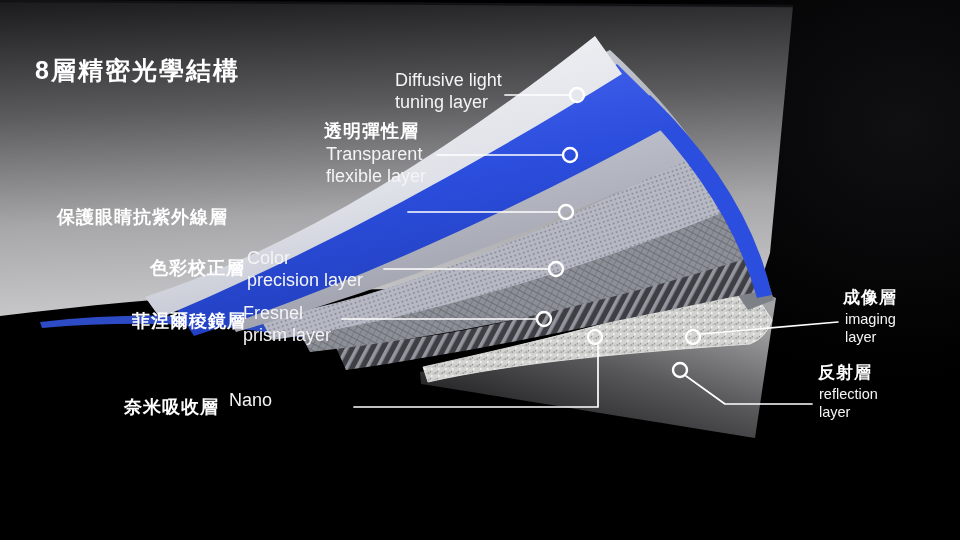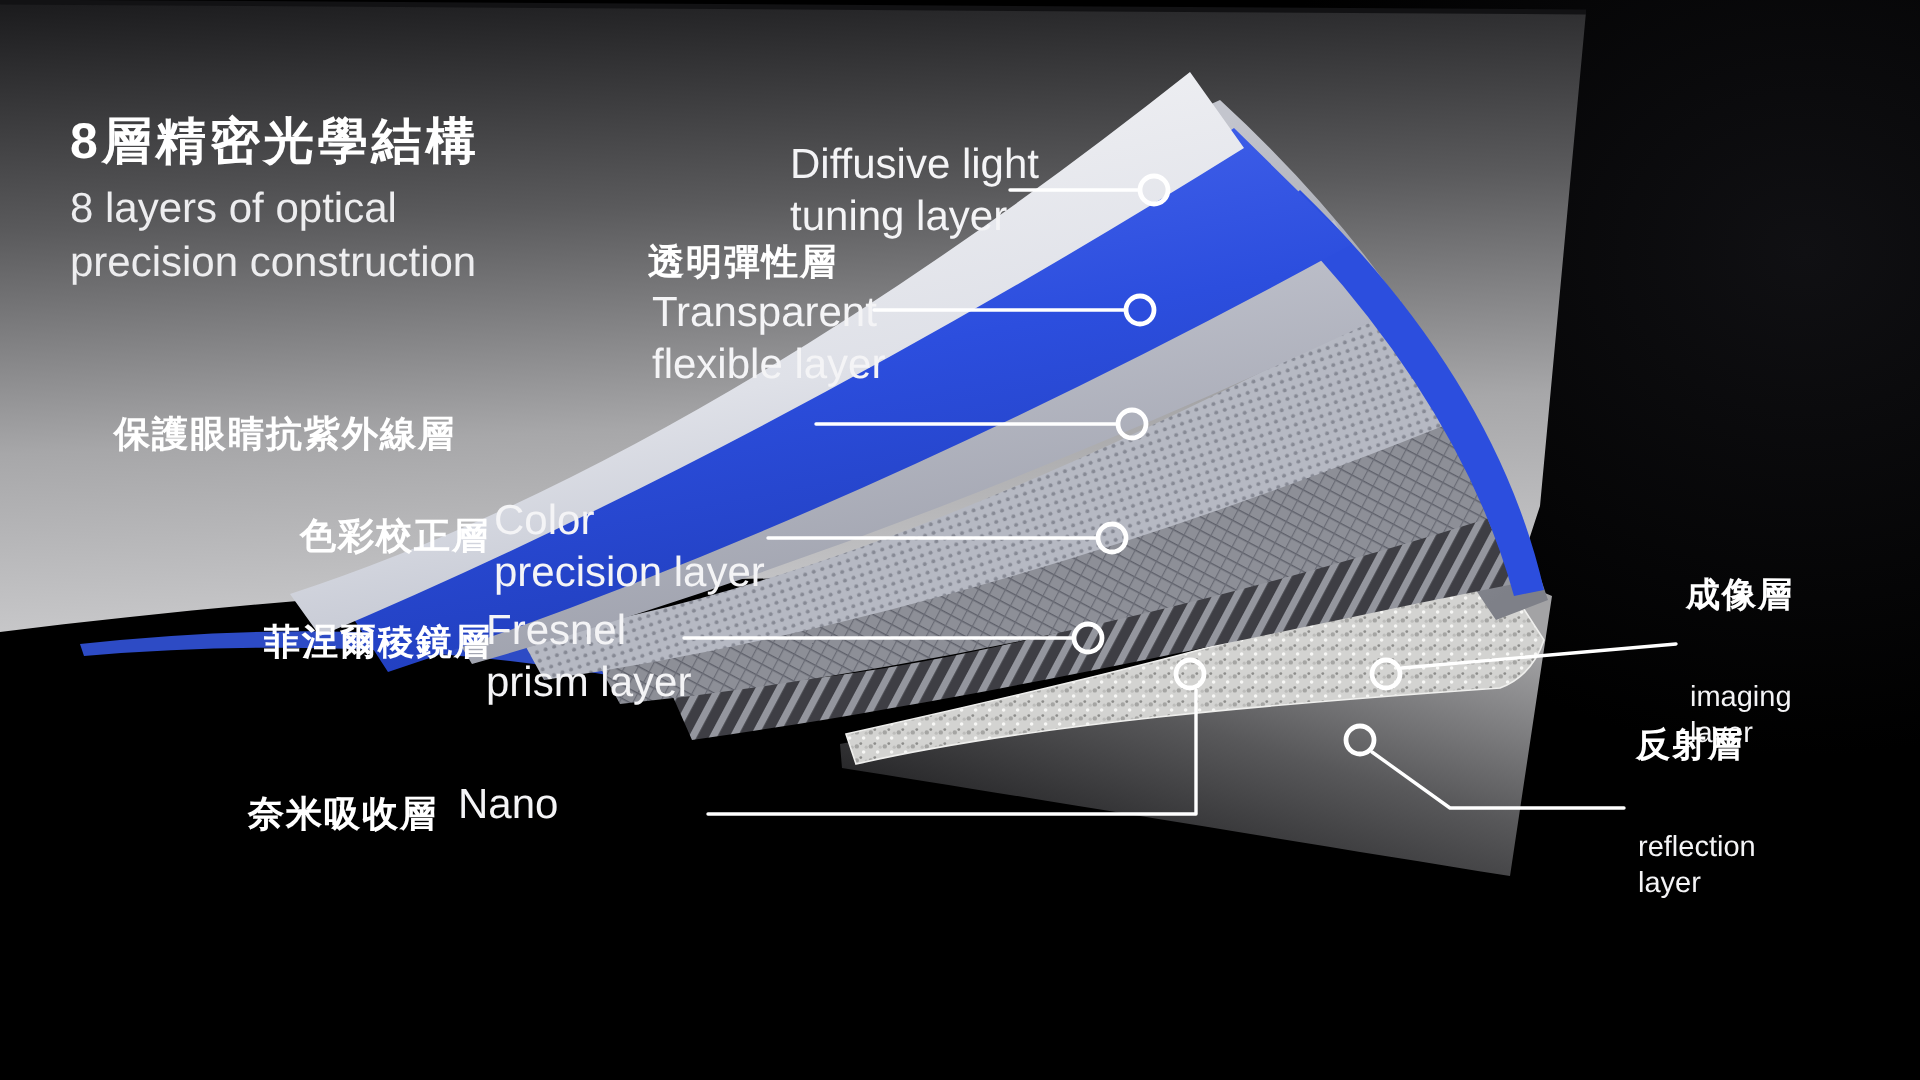--- a/index.html
+++ b/index.html
@@ -1,25 +1,25 @@
 <!DOCTYPE html>
 <html><head>
 <meta charset="utf-8">
 <style>
   html,body{margin:0;padding:0;background:#000;}
   .stage{position:relative;width:960px;height:484px;overflow:hidden;background:#a21caf;
          font-family:"Liberation Sans","DejaVu Sans",sans-serif;}
   .stage svg{position:absolute;left:0;top:0;}
   .lbl{position:absolute;color:#fff;}
   .lbl-zh{font-weight:700;font-size:18px;letter-spacing:1px;line-height:1.1;}
-  .lbl-en{font-size:21px;line-height:1.22;color:#f4f4f6;}
+  .lbl-en{font-size:18px;line-height:1.22;color:#f4f4f6;}
   .title-zh{font-size:25px;font-weight:700;letter-spacing:2px;}
   .title-en{font-size:21px;line-height:1.28;color:#ededef;}
   .sm-zh{font-size:17px;}
-  .sm-en{font-size:14.5px;margin-top:30px;}
+  .sm-en{font-size:14.5px;}
 </style>
 </head>
 <body>
 
 <div class="stage">
 
   <svg width="960" height="540" viewBox="0 0 960 540">
     <defs>
       <linearGradient id="screenGrad" x1="0.12" y1="0" x2="0.22" y2="1">
         <stop offset="0" stop-color="#1c1c1e"></stop>
@@ -117,24 +117,20 @@
       <circle cx="566" cy="212" r="7"></circle>
       <circle cx="556" cy="269" r="7"></circle>
       <circle cx="544" cy="319" r="7"></circle>
       <circle cx="595" cy="337" r="7"></circle>
       <circle cx="693" cy="337" r="7"></circle>
       <circle cx="680" cy="370" r="7"></circle>
     </g>
   </svg>
 
   <div class="lbl title-zh" style="left:35px;top:54px;">8層精密光學結構</div>
-  <div class="lbl title-en" style="left:35px;top:92px;">
-    <div>8 layers of optical</div>
-    <div>precision construction</div>
-  </div>
 
   <div class="lbl lbl-en" style="left:395px;top:70px;">
     <div>Diffusive light</div>
     <div>tuning layer</div>
   </div>
 
   <div class="lbl lbl-zh" style="left:324px;top:122px;">透明彈性層</div>
   <div class="lbl lbl-en" style="left:326px;top:144px;">
     <div>Transparent</div>
     <div>flexible layer</div>

